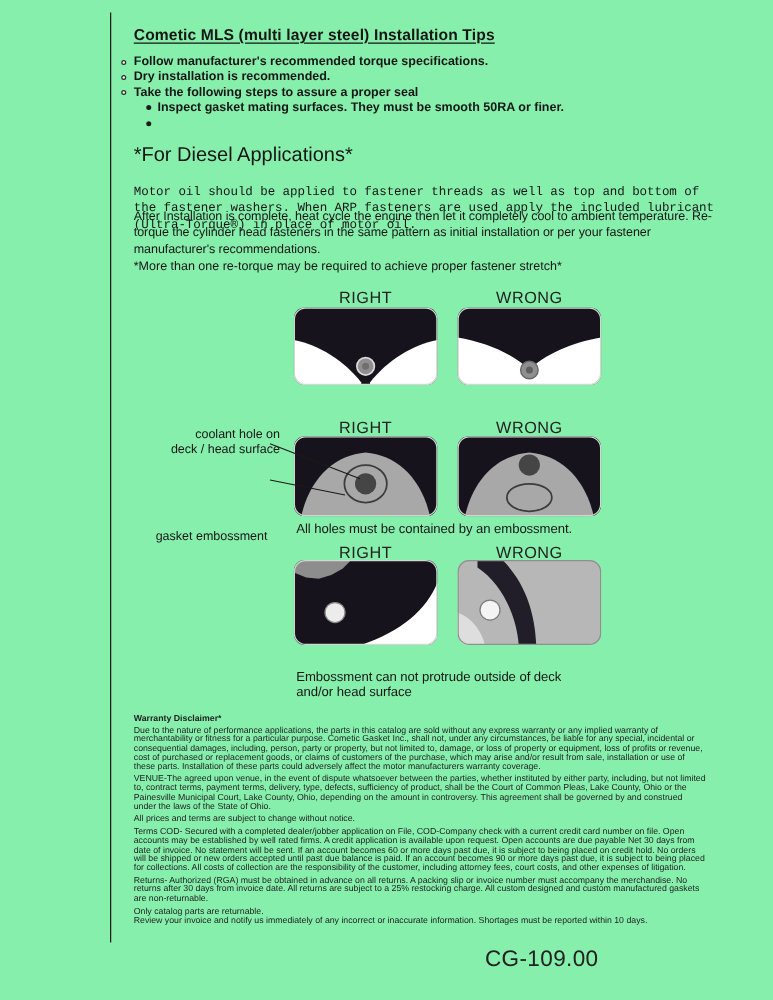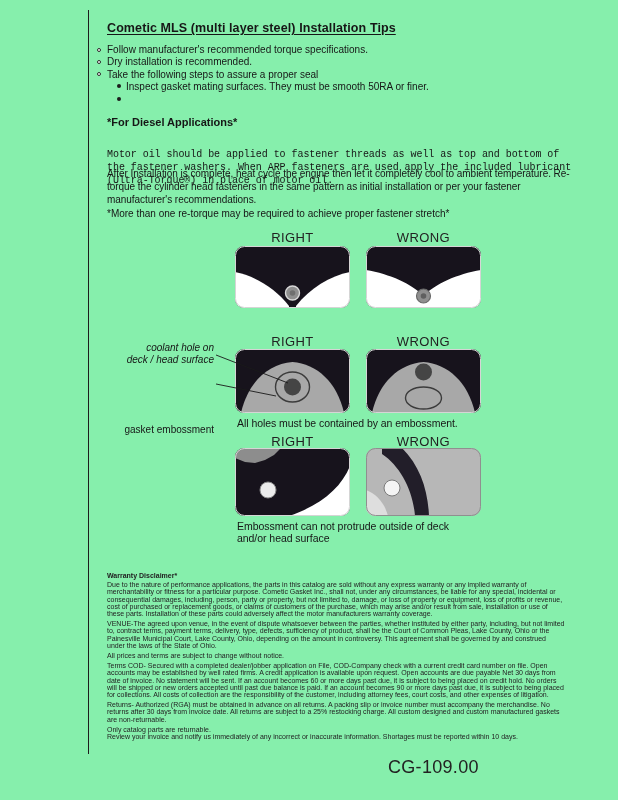--- a/index.html
+++ b/index.html
@@ -8,28 +8,28 @@
     position:relative; width:618px; height:800px; background:#86efac;
     font-family:"Liberation Sans", sans-serif; color:#161616; overflow:hidden;
   }
   .vline { position:absolute; left:88px; top:10px; width:1px; height:744px; background:#1c1c1c; }
 
   .title {
     position:absolute; left:107px; top:21px; font-size:12.5px; font-weight:bold;
     text-decoration:underline; text-underline-offset:2px; letter-spacing:0.1px;
   }
 
-  .tips { position:absolute; left:97px; top:44px; width:475px; }
+  .tips { position:absolute; left:97px; top:44px; width:475px;font-weight:bold; }
   .b-row { position:relative; padding-left:10px; font-size:10px; line-height:12.3px; }
   .b-row.sub { margin-left:20px; padding-left:9px; }
   .mk { position:absolute; left:0; top:3.6px; width:4px; height:4px; border-radius:50%; }
   .mk.open { border:1px solid #2a2a2a; background:#fff; }
   .mk.fill { background:#1c1c1c; }
 
-  .diesel-h { position:absolute; left:107px; top:116px; font-size:11px; font-weight:bold; }
+  .diesel-h { position:absolute; left:107px; top:116px; font-size:16px; font-weight:normal; }
   .para { position:absolute; left:107px; width:466px; font-size:10px; line-height:13px; letter-spacing:-0.05px; }
   .p1 { top:148px;font-family:Liberation Mono, monospace; }
   .p2 { top:167px; }
   .note { position:absolute; left:107px; top:208px; width:466px; font-size:10px; }
 
   .diagrams { position:absolute; left:0; top:228px; width:618px; height:322px;padding-left:20px; }
   .dg-hdr { position:absolute; width:115px; text-align:center; font-size:13px; letter-spacing:0.4px; color:#222; }
   .tile { position:absolute; display:block; }
   .dg-cap { position:absolute; left:237px; font-size:10.5px; letter-spacing:-0.05px; }
   .dg-label { position:absolute; width:116px; text-align:right; font-size:10px; line-height:11.5px; }
@@ -110,21 +110,21 @@
         <circle cx="57.5" cy="50" r="7" fill="#8f8f8f" stroke="#6a6a6a" stroke-width="1.2"></circle>
         <circle cx="57.5" cy="50" r="2.8" fill="#5f5f5f"></circle>
       </g>
       <rect x="0.5" y="0.5" width="114" height="61" rx="9" fill="none" stroke="#d5d5d5" stroke-width="1"></rect>
     </svg>
 
 
     <div class="dg-hdr" style="left:235px; top:106px;">RIGHT</div>
     <div class="dg-hdr" style="left:366px; top:106px;">WRONG</div>
 
-    <div class="dg-label" style="left:98px; top:114px;font-style:italic;">
+    <div class="dg-label" style="left:108px; top:114px;">
       <div>coolant hole on</div>
       <div>deck / head surface</div>
     </div>
     <div class="dg-label" style="left:98px; top:150px;margin-top:46px;">gasket embossment</div>
 
     <svg class="tile" style="left:235px; top:121px;" width="115" height="64" viewBox="0 0 115 64">
       <defs>
           <clipPath id="c3">
             <rect width="115" height="64" rx="9"></rect>
           </clipPath>
@@ -186,21 +186,21 @@
         </defs>
       <g clip-path="url(#c6)">
         <rect width="115" height="68" fill="#b7b7b7"></rect>
         <path d="M16,0 L36,0 C54,18 62,42 63,68 L49,68 C47,42 34,18 16,6 Z" fill="#221e29"></path>
         <path d="M0,68 L0,42 C11,46 19,56 22,68 Z" fill="#dedede"></path>
         <circle cx="26" cy="40" r="8" fill="#f4f4f4" stroke="#7a7a7a" stroke-width="1"></circle>
       </g>
       <rect x="0.5" y="0.5" width="114" height="67" rx="9" fill="none" stroke="#8f8f8f" stroke-width="1"></rect>
     </svg>
 
-    <div class="dg-cap" style="top:292px; width:280px; line-height:12px;">
+    <div class="dg-cap" style="top:308px; width:280px; line-height:12px;">
       <div>Embossment can not protrude outside of deck</div>
       <div>and/or head surface</div>
     </div>
   </div>
 
   <div class="disclaimer">
     <div class="disc-h">Warranty Disclaimer*</div>
     <p>Due to the nature of performance applications, the parts in this catalog are sold without any express warranty or any implied warranty of merchantability or fitness for a particular purpose.  Cometic Gasket Inc., shall not, under any circumstances, be liable for any special, incidental or consequential damages, including, person, party or property, but not limited to, damage, or loss of property or equipment, loss of profits or revenue, cost of purchased or replacement goods, or claims of customers of the purchase, which may arise and/or result from sale, installation or use of these parts.  Installation of these parts could adversely affect the motor manufacturers warranty coverage.</p>
     <p>VENUE-The agreed upon venue, in the event of dispute whatsoever between the parties, whether instituted by either party, including, but not limited to, contract terms, payment terms, delivery, type, defects, sufficiency of product, shall be the Court of Common Pleas, Lake County, Ohio or the Painesville Municipal Court, Lake County, Ohio, depending on the amount in controversy.  This agreement shall be governed by and construed under the laws of the State of Ohio.</p>
     <p>All prices and terms are subject to change without notice.</p>

